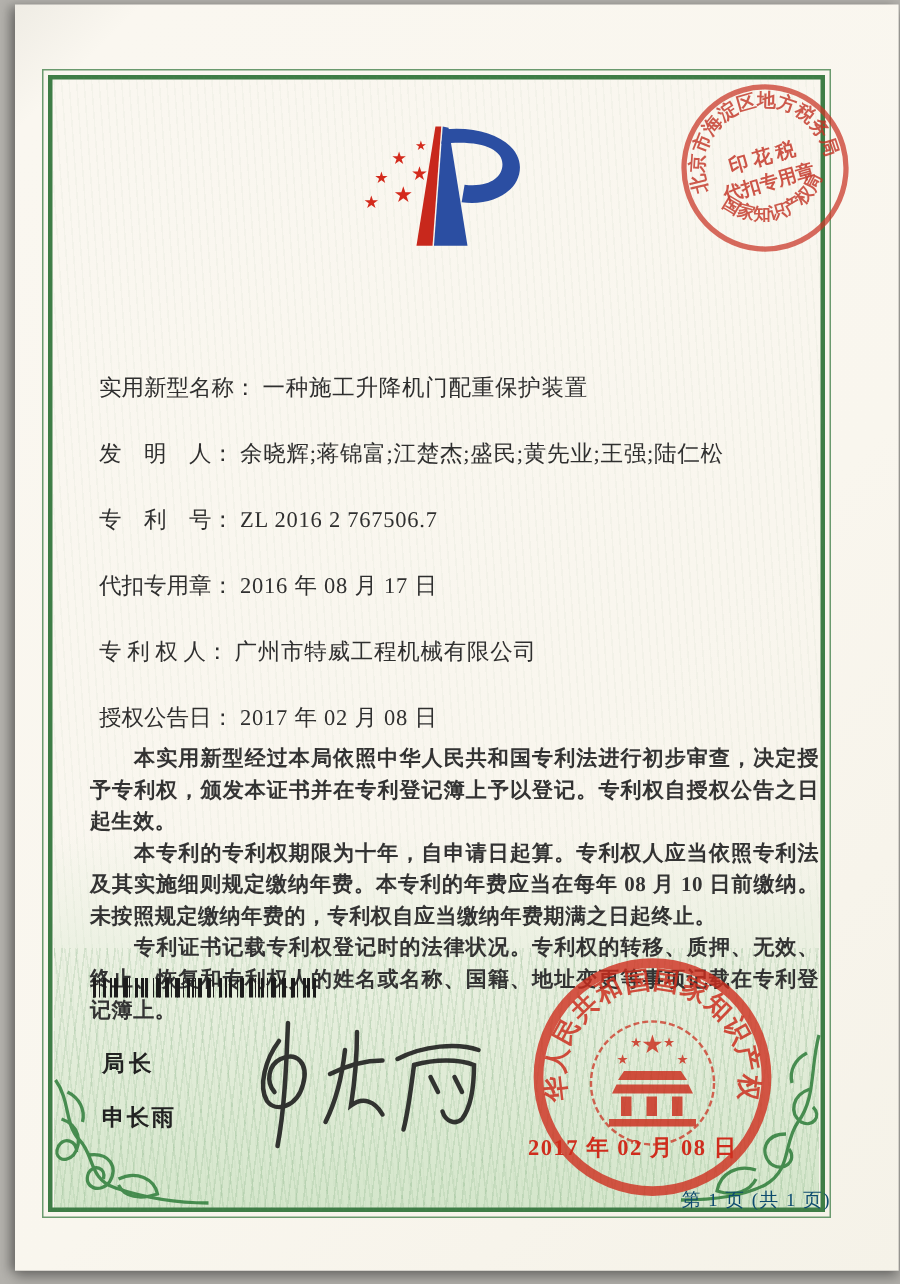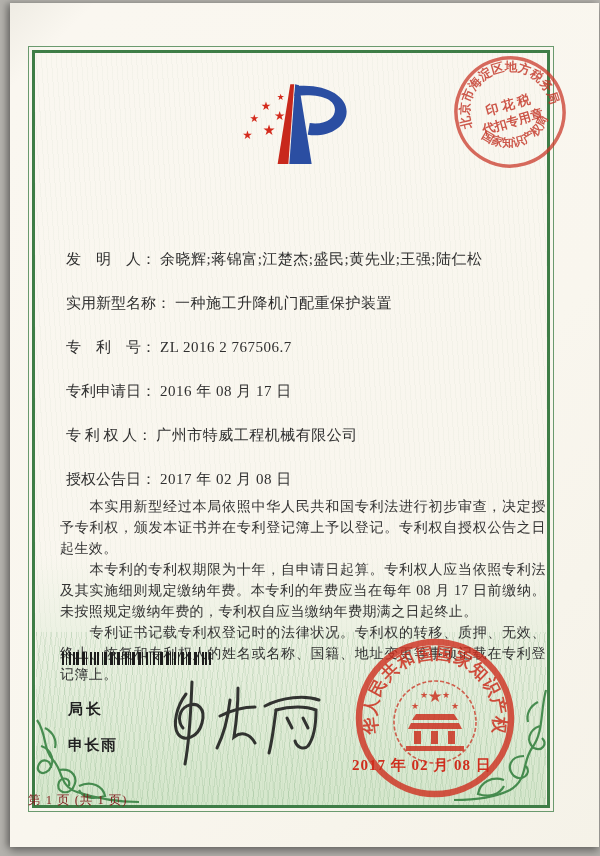--- a/index.html
+++ b/index.html
@@ -53,21 +53,21 @@
   }
   .fields{position:absolute;left:66px;top:250px;width:470px;}
   .field-row{margin-bottom:26px;font-size:15px;color:#2f2f2f;height:18px;line-height:18px;}
   .field-row .lab{white-space:pre;}
   .field-row .val{margin-left:4px;letter-spacing:0.5px;}
   .paragraphs{
     position:absolute;left:60px;top:496px;width:486px;
     font-size:14px;line-height:21px;color:#333;letter-spacing:0.4px;
     text-align:justify;
   }
-  .paragraphs p{margin:0;text-indent:2.1em;}
+  .paragraphs p{margin:0;text-indent:2.1em;font-weight:bold;}
   .barcode{
     position:absolute;left:62px;top:652px;width:152px;height:13px;
     background:
       repeating-linear-gradient(90deg,#1c1c1c 0 1px,transparent 1px 4px),
       repeating-linear-gradient(90deg,#1c1c1c 0 2px,transparent 2px 7px),
       repeating-linear-gradient(90deg,#1c1c1c 0 1px,transparent 1px 11px);
   }
   .officer{
     position:absolute;left:68px;top:700px;
     font-family:Liberation Mono, monospace;
@@ -75,22 +75,22 @@
   }
   .officer .name{margin-top:17px;letter-spacing:1.5px;}
   .signature{position:absolute;left:158px;top:676px;}
   .seal{position:absolute;left:348px;top:630px;}
   .seal-date{
     position:absolute;left:352px;top:756px;width:190px;
     font-size:15px;color:#cf2d1d;letter-spacing:1px;font-weight:600;
   }
   .tax-stamp{position:absolute;left:450px;top:52px;}
   .footer{
-    position:absolute;left:28px;top:792px;width:526px;text-align:left;
-    font-size:12.5px;color:#7f1d1d;letter-spacing:1px;
+    position:absolute;left:28px;top:792px;width:526px;text-align:right;
+    font-size:12.5px;color:#0c4a6e;letter-spacing:1px;
   }
 </style>
 </head>
 <body>
 
 <div class="page">
   <div class="paper"></div>
 
   <div class="green-zone"></div>
   <div class="green-lines"></div>
@@ -145,42 +145,42 @@
     <text fill="rgba(195,52,38,0.88)" font-size="11.5" font-weight="bold">
       <textPath href="#taxBottom" startOffset="50%" text-anchor="middle">国家知识产权局</textPath>
     </text>
     <text x="60" y="57" text-anchor="middle" fill="rgba(195,52,38,0.9)" font-size="13" font-weight="bold">印 花 税</text>
     <text x="60" y="74" text-anchor="middle" fill="rgba(195,52,38,0.9)" font-size="12.5" font-weight="bold">代扣专用章</text>
   </svg>
 
 
   <div class="fields">
     <div class="field-row">
+      <span class="lab">实用新型名称：</span><span class="val">一种施工升降机门配重保护装置</span>
+    </div>
+    <div class="field-row">
       <span class="lab">发　明　人：</span><span class="val">余晓辉;蒋锦富;江楚杰;盛民;黄先业;王强;陆仁松</span>
     </div>
     <div class="field-row">
-      <span class="lab">实用新型名称：</span><span class="val">一种施工升降机门配重保护装置</span>
-    </div>
-    <div class="field-row">
       <span class="lab">专　利　号：</span><span class="val">ZL 2016 2 767506.7</span>
     </div>
     <div class="field-row">
-      <span class="lab">专利申请日：</span><span class="val">2016 年 08 月 17 日</span>
+      <span class="lab">代扣专用章：</span><span class="val">2016 年 08 月 17 日</span>
     </div>
     <div class="field-row">
       <span class="lab">专 利 权 人：</span><span class="val">广州市特威工程机械有限公司</span>
     </div>
     <div class="field-row">
       <span class="lab">授权公告日：</span><span class="val">2017 年 02 月 08 日</span>
     </div>
   </div>
 
   <div class="paragraphs">
     <p>本实用新型经过本局依照中华人民共和国专利法进行初步审查，决定授予专利权，颁发本证书并在专利登记簿上予以登记。专利权自授权公告之日起生效。</p>
-    <p>本专利的专利权期限为十年，自申请日起算。专利权人应当依照专利法及其实施细则规定缴纳年费。本专利的年费应当在每年 08 月 17 日前缴纳。未按照规定缴纳年费的，专利权自应当缴纳年费期满之日起终止。</p>
+    <p>本专利的专利权期限为十年，自申请日起算。专利权人应当依照专利法及其实施细则规定缴纳年费。本专利的年费应当在每年 08 月 10 日前缴纳。未按照规定缴纳年费的，专利权自应当缴纳年费期满之日起终止。</p>
     <p>专利证书记载专利权登记时的法律状况。专利权的转移、质押、无效、终止、恢复和专利权人的姓名或名称、国籍、地址变更等事项记载在专利登记簿上。</p>
   </div>
 
   <div class="barcode"></div>
 
   <div class="officer">
     <div>局长</div>
     <div class="name">申长雨</div>
   </div>
 

